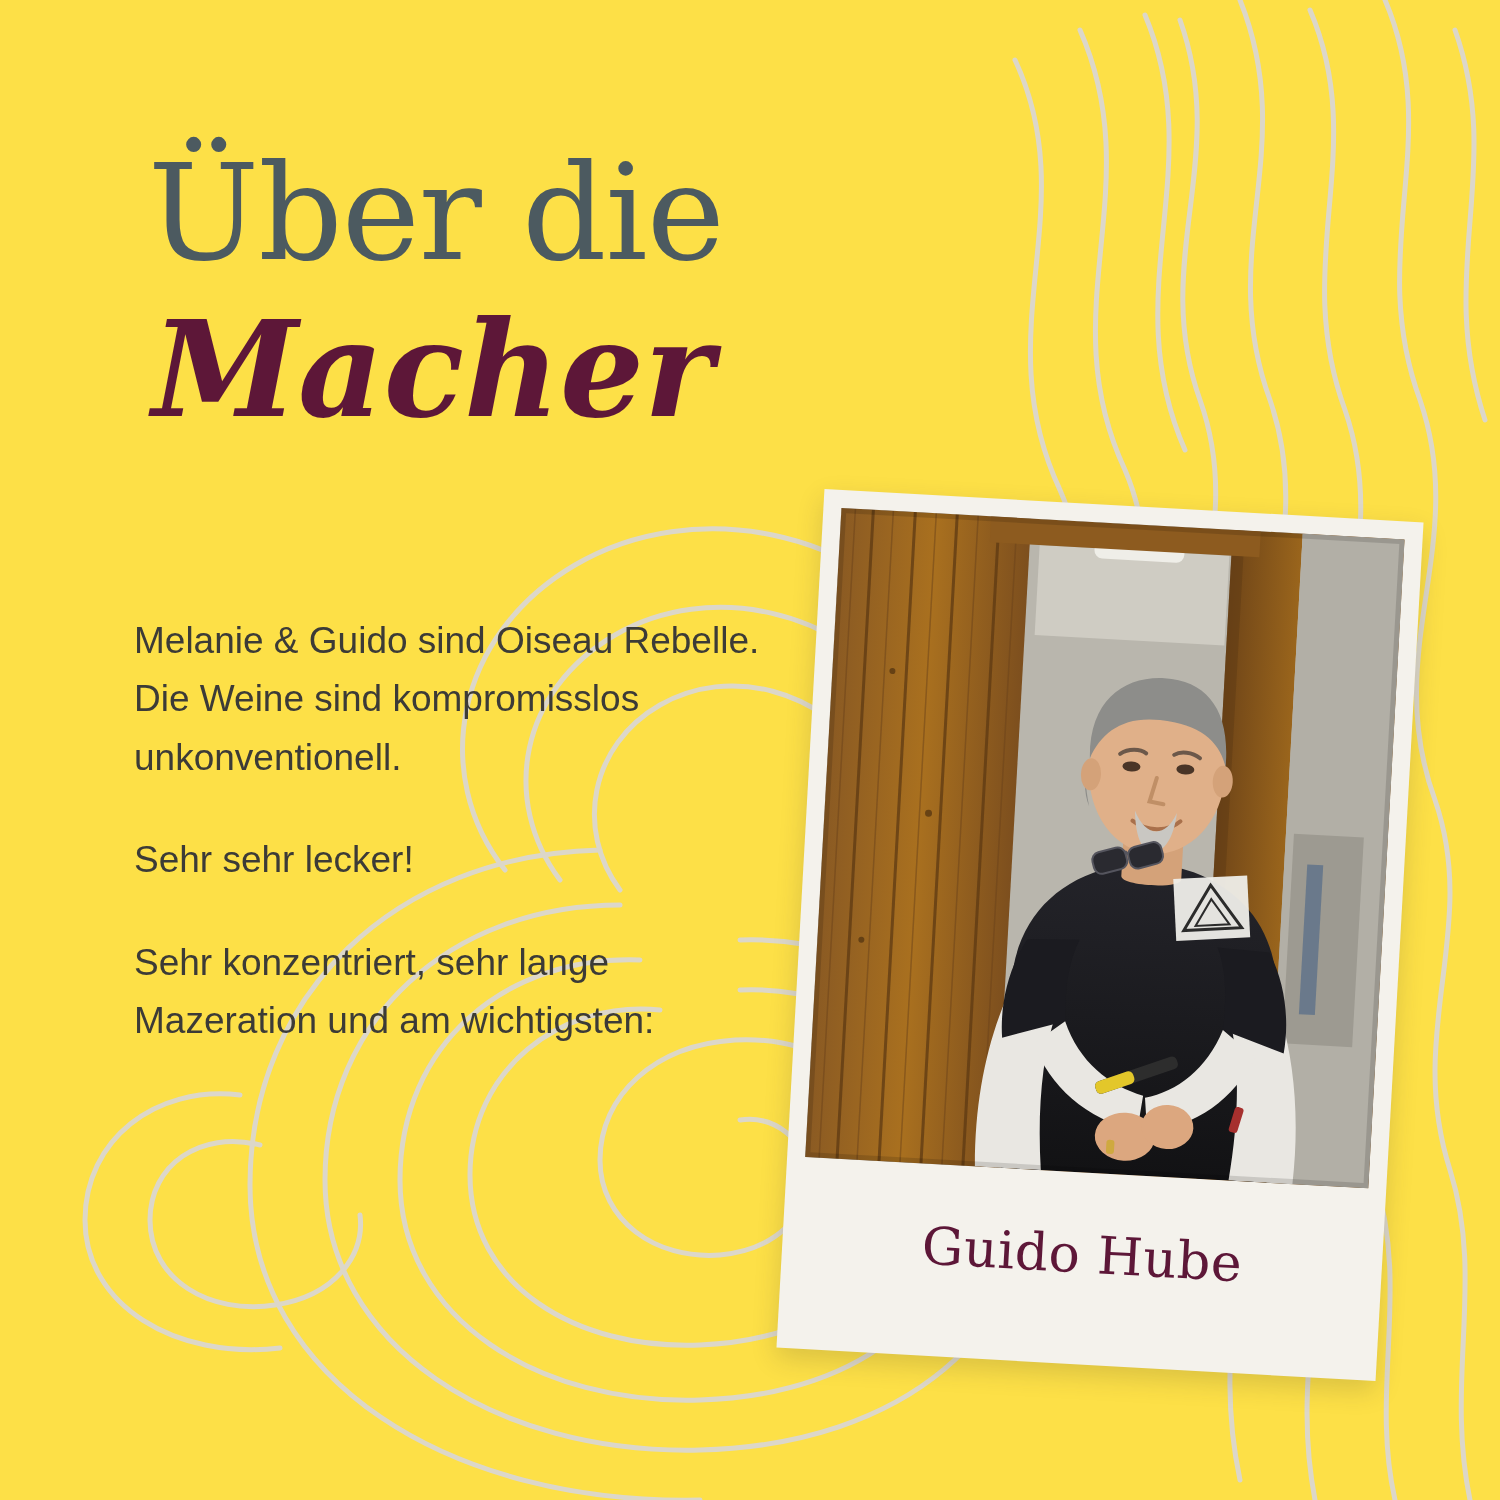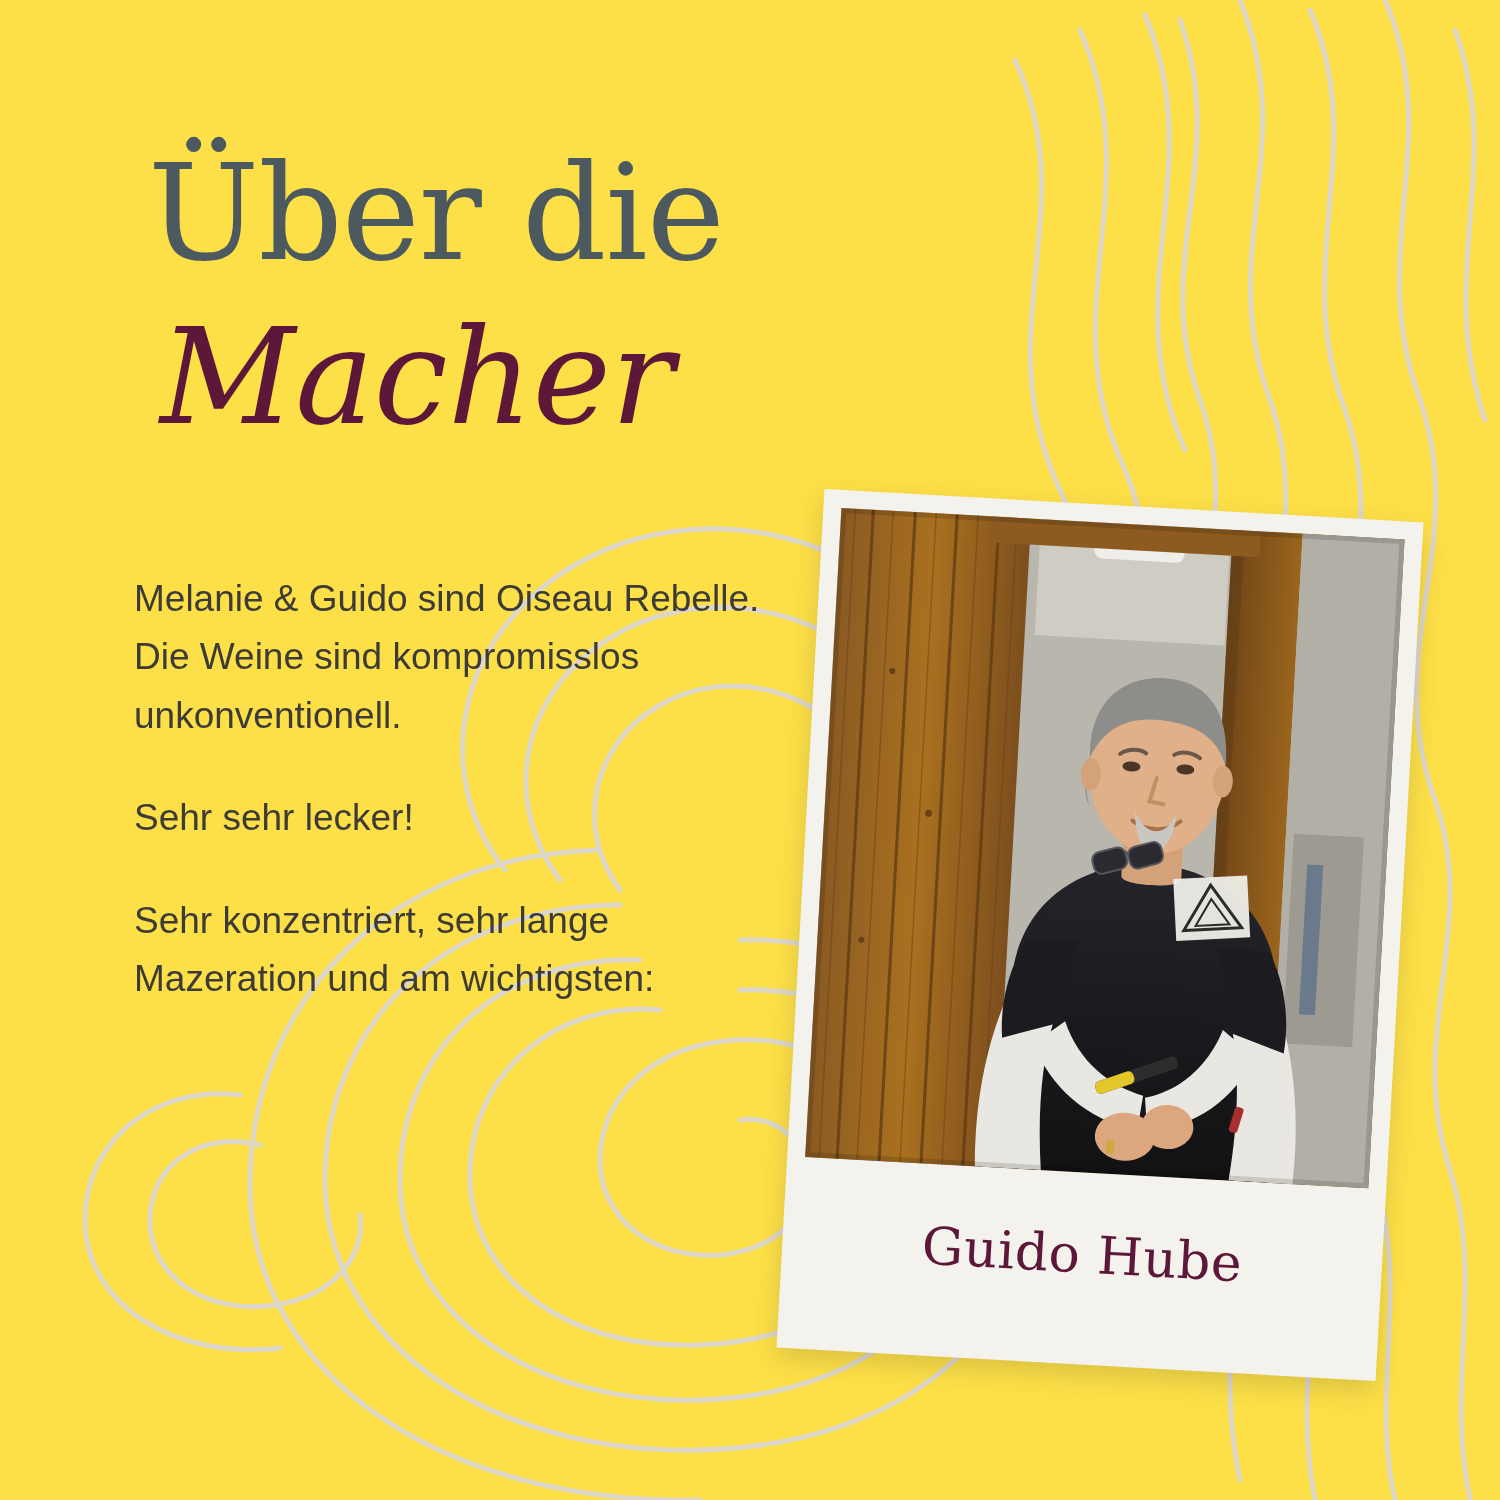--- a/index.html
+++ b/index.html
@@ -51,29 +51,29 @@
     letter-spacing: -1px;
     font-weight: 400;
     margin: 0;
   }
   .headline-line2 {
     font-family: "DejaVu Serif", "Liberation Serif", serif;
     font-style: italic;
     font-size: 132px;
     line-height: 1.18;
     color: #5d1738;
-    font-weight: 400;
-    margin: 12px;
+    font-weight: 700;
+    margin: 4px;
   }
 
   
   .body-copy {
     position: absolute;
     left: 134px;
-    top: 570px;
+    top: 612px;
     width: 630px;
     color: #3c3b37;
     font-size: 37px;
     line-height: 1.58;
   }
   .body-copy p {
     margin: 0 0 44px 0;
   }
   .body-copy p:last-child {
     margin-bottom: 0;

